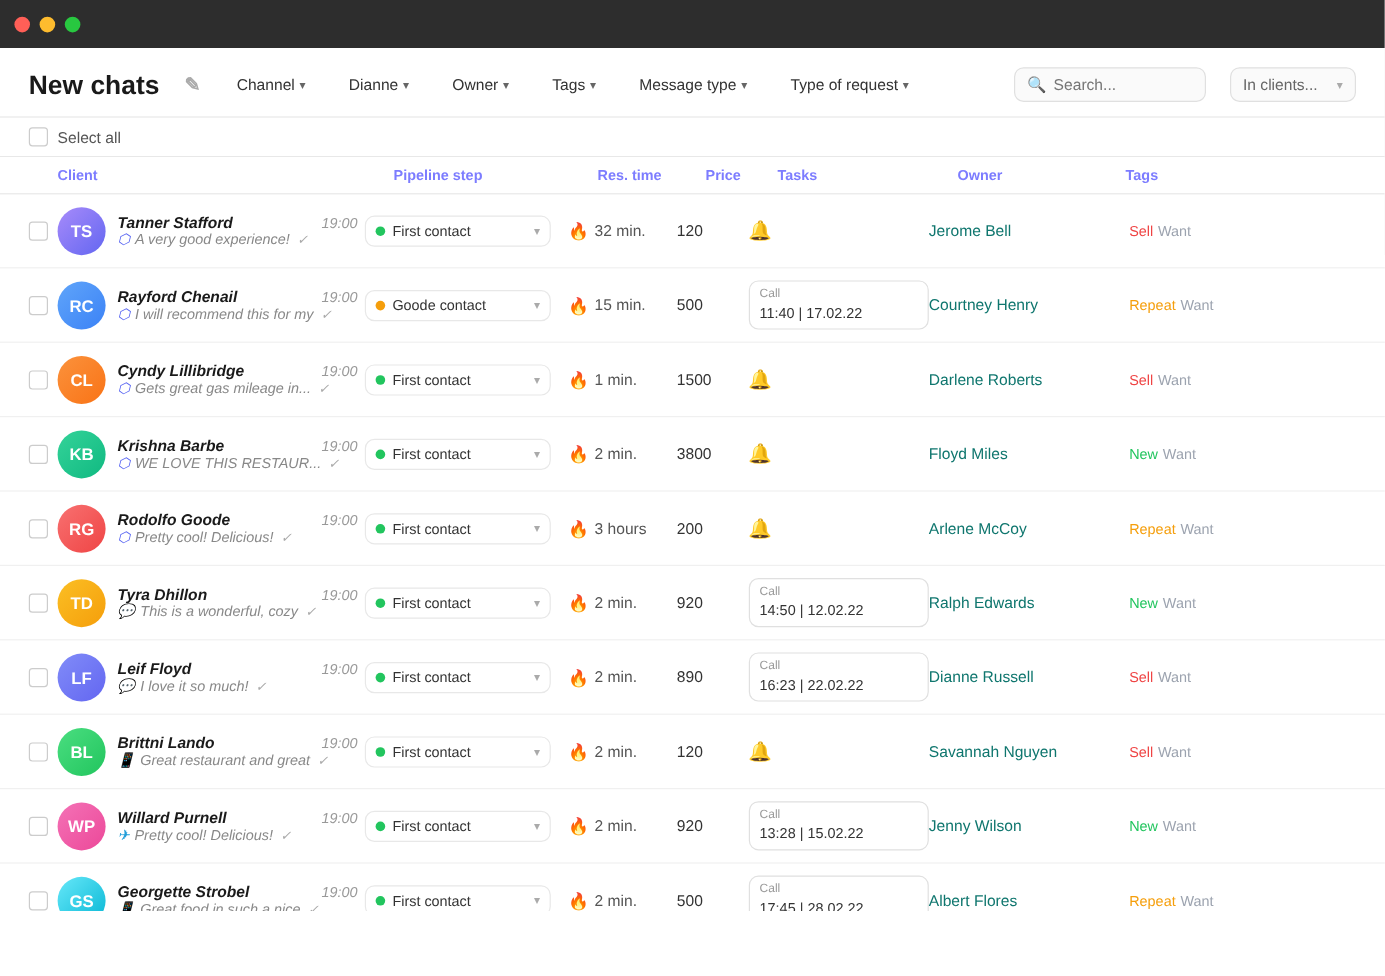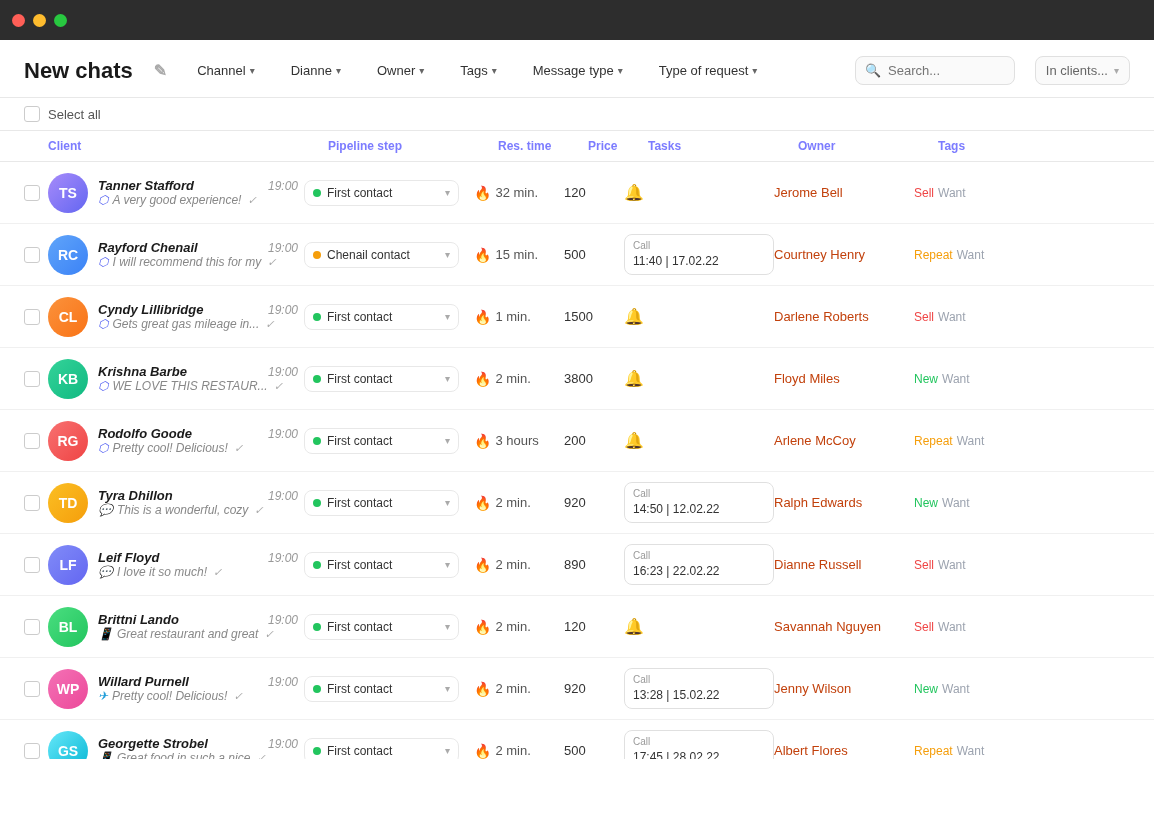--- a/index.html
+++ b/index.html
@@ -75,21 +75,21 @@
       background: none;
       outline: none;
       font-size: 13px;
       color: #333;
       width: 100%;
     }
 
     .client-select {
       display: flex;
       align-items: center;
-      gap: 6px;
+      gap: 16px;
       border: 1px solid #e0e0e0;
       border-radius: 8px;
       padding: 6px 10px;
       font-size: 13px;
       color: #666;
       cursor: pointer;
       background: #fafafa;
     }
 
     .table-header-row {
@@ -132,22 +132,22 @@
       min-height: 62px;
       cursor: pointer;
     }
 
     .row-check { width: 24px; flex-shrink: 0; }
     .row-client { width: 256px; flex-shrink: 0; display: flex; align-items: center; gap: 10px; }
     .row-pipeline { width: 170px; flex-shrink: 0; }
     .row-restime { width: 90px; flex-shrink: 0; font-size: 13px; color: #555; display: flex; align-items: center; gap: 4px; }
     .row-price { width: 60px; flex-shrink: 0; font-size: 13px; color: #333; font-weight: 500; }
     .row-tasks { width: 150px; flex-shrink: 0; }
-    .row-owner { width: 140px; flex-shrink: 0; font-size: 13px; color: #c2410c; }
-    .row-tags { width: 120px; flex-shrink: 0; display: flex; gap: 4px; }
+    .row-owner { width: 140px; flex-shrink: 0; font-size: 13px; color: #0f766e; }
+    .row-tags { width: 120px; flex-shrink: 0; display: flex; gap: 4px; margin-left: 27px; }
 
     .avatar {
       width: 40px; height: 40px; border-radius: 50%; object-fit: cover; flex-shrink: 0;
       background: #ddd;
       display: flex; align-items: center; justify-content: center;
       font-size: 14px; font-weight: 600; color: #fff;
     }
 
     .client-info { display: flex; flex-direction: column; font-style: italic; }
     .client-name { font-size: 13px; font-weight: 600; color: #1a1a1a; }
@@ -340,21 +340,21 @@
         <div class="client-msg">
           <span class="msg-icon"><span style="color:#5865F2; font-size:12px;">⬡</span></span>
           <span>I will recommend this for my</span>
           <span class="check-icon">✓</span>
         </div>
       </div>
     </div>
     <div class="row-pipeline">
       <div class="pipeline-select">
         <div class="pipeline-dot dot-yellow-c"></div>
-        <span class="pipeline-label">Chenail contact</span>
+        <span class="pipeline-label">Goode contact</span>
         <span class="pipeline-chevron">▾</span>
       </div>
     </div>
     <div class="row-restime">
       <span class="fire-icon">🔥</span>
       <span>15 min.</span>
     </div>
     <div class="row-price">500</div>
     <div class="row-tasks">
           <div class="task-badge">

